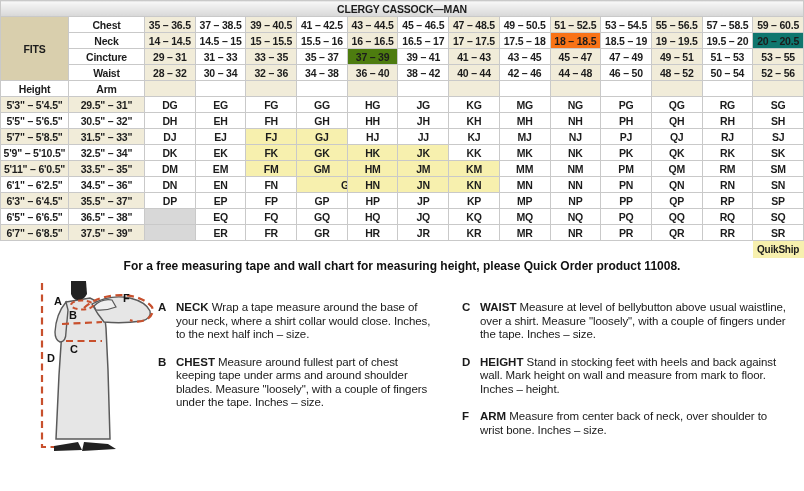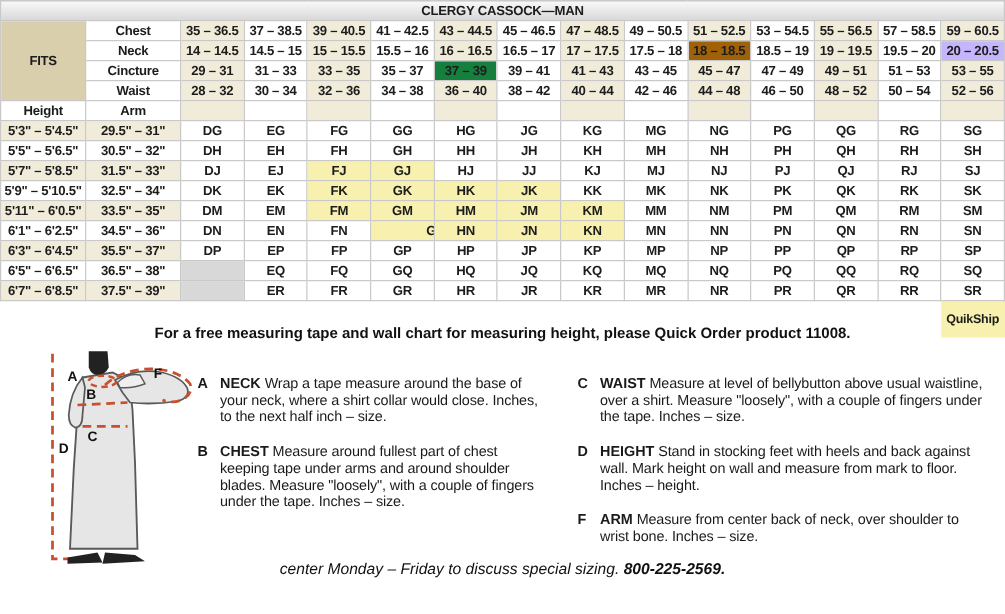--- a/index.html
+++ b/index.html
@@ -11,21 +11,21 @@
                    font-family:"Liberation Sans",sans-serif;}
   table.size-table td{border:1px solid #c9c9c9;height:15px;padding:0 1px;
       font-size:10.5px;font-weight:bold;text-align:center;vertical-align:middle;
       color:#1c1c1c;letter-spacing:-0.2px;white-space:nowrap;overflow:hidden;}
   td.titlebar{background:linear-gradient(#f8f8f8,#d7d7d7);text-align:left;
       padding-left:7px;font-size:11px;height:15px;border:1px solid #aaa;border-bottom:1px solid #909090;}
   td.fits{font-size:11px;}
   td.rowlabel{text-align:right;padding-right:6px;font-size:11px;background:#fff;}
   td.heightcell,td.heighthdr{text-align:left;padding-left:5px;font-size:10.5px;}
   td.armhdr{text-align:center;font-size:10.5px;}
-  tr.quikrow td{border:none;background:transparent;height:29px;}
+  tr.quikrow td{border:none;background:transparent;height:17px;}
   tr.quikrow td.quik{background:#f7f0ae;font-size:10px;}
 
   
   .notes{position:absolute;left:0;top:259px;width:804px;text-align:center;
          font-size:12px;font-weight:bold;line-height:15px;color:#111;}
 
   
   .instructions{position:absolute;left:158px;top:301px;display:flex;gap:26px;}
   .instr-col{display:flex;flex-direction:column;}
   .instr-col.left{width:278px;}
@@ -91,33 +91,33 @@
         <tr>
           <td class="rowlabel">Neck</td>
           <td style="background: rgb(241, 236, 217);">14 – 14.5</td>
           <td>14.5 – 15</td>
           <td style="background: rgb(241, 236, 217);">15 – 15.5</td>
           <td>15.5 – 16</td>
           <td style="background: rgb(241, 236, 217);">16 – 16.5</td>
           <td>16.5 – 17</td>
           <td style="background: rgb(241, 236, 217);">17 – 17.5</td>
           <td>17.5 – 18</td>
-          <td style="background: #a16207;">18 – 18.5</td>
+          <td style="background: #f97316;">18 – 18.5</td>
           <td>18.5 – 19</td>
           <td style="background: rgb(241, 236, 217);">19 – 19.5</td>
           <td>19.5 – 20</td>
-          <td style="background: #c4b5fd;">20 – 20.5</td>
+          <td style="background: #0f766e;">20 – 20.5</td>
         </tr>
         <tr>
           <td class="rowlabel">Cincture</td>
           <td style="background: rgb(241, 236, 217); text-align: center;">29 – 31</td>
           <td>31 – 33</td>
           <td style="background: rgb(241, 236, 217);">33 – 35</td>
           <td>35 – 37</td>
-          <td style="background: #15803d;">37 – 39</td>
+          <td style="background: #4d7c0f;">37 – 39</td>
           <td>39 – 41</td>
           <td style="background: rgb(241, 236, 217);">41 – 43</td>
           <td>43 – 45</td>
           <td style="background: rgb(241, 236, 217);">45 – 47</td>
           <td>47 – 49</td>
           <td style="background: rgb(241, 236, 217);">49 – 51</td>
           <td>51 – 53</td>
           <td style="background: rgb(241, 236, 217);">53 – 55</td>
         </tr>
         <tr>
@@ -368,19 +368,15 @@
         <p><b class="term">HEIGHT</b> <span>Stand in stocking feet with heels and back against wall. Mark height on wall and measure from mark to floor. Inches – height.</span></p>
       </div>
       <div class="instr">
         <span class="letter">F</span>
         <p><b class="term">ARM</b> <span>Measure from center back of neck, over shoulder to wrist bone. Inches – size.</span></p>
       </div>
     </div>
   </div>
 
   <div class="footer">
-    <div>
-      <span>center Monday – Friday to discuss special sizing.</span>
-      <b>800-225-2569.</b>
-    </div>
   </div>
 
 </div>
 
 </body></html>

